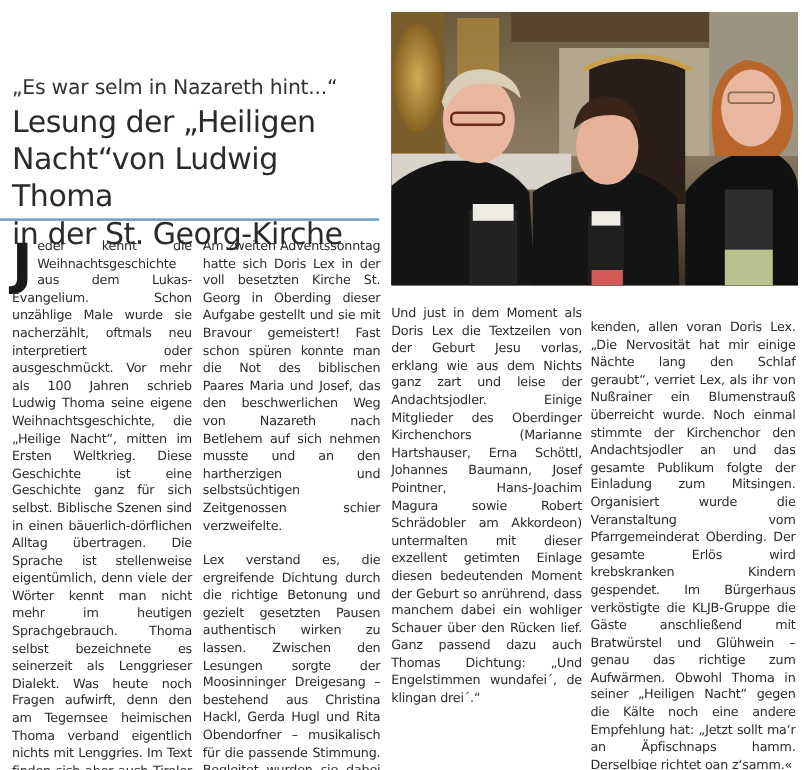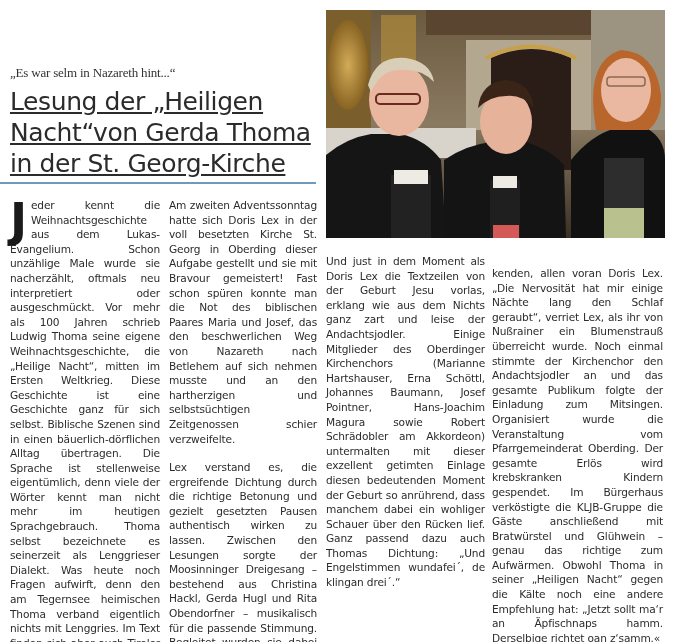--- a/index.html
+++ b/index.html
@@ -15,35 +15,33 @@
       font-family: "DejaVu Sans", sans-serif;
       color: #2a2a2a;
     }
     .headline-block {
       position: absolute;
       left: 10px;
       top: 62px;
       width: 310px;
     }
     .kicker {
-      font-size: 13px;
+      font-size: 17px;
       letter-spacing: -0.2px;
       color: #333;
       margin: 0 0 2px 0;
       line-height: 22px;
-      font-family: Liberation Serif, serif;
     }
     .title {
       font-size: 25px;
       line-height: 31px;
       font-weight: normal;
       margin: 0;
       color: #2b2b2b;
       letter-spacing: -0.4px;
-      text-decoration: underline;
     }
     .rule {
       position: absolute;
       left: 0;
       top: 182px;
       width: 316px;
       height: 2px;
       background: #6c9bbd;
     }
     .photo {
@@ -82,21 +80,21 @@
       color: #1a1a1a;
     }
   </style>
 </head>
 <body>
 
 <div class="headline-block">
   <p class="kicker">„Es war selm in Nazareth hint...“</p>
   <h1 class="title">
     <span>Lesung der „Heiligen</span><br>
-    <span>Nacht“von Gerda Thoma</span><br>
+    <span>Nacht“von Ludwig Thoma</span><br>
     <span>in der St. Georg-Kirche</span>
   </h1>
 </div>
 
 <div class="rule"></div>
 
 <div class="photo">
   <svg width="339" height="228" viewBox="0 0 339 228" xmlns="http://www.w3.org/2000/svg">
     <defs>
       <linearGradient id="bg" x1="0" y1="0" x2="0" y2="1">

